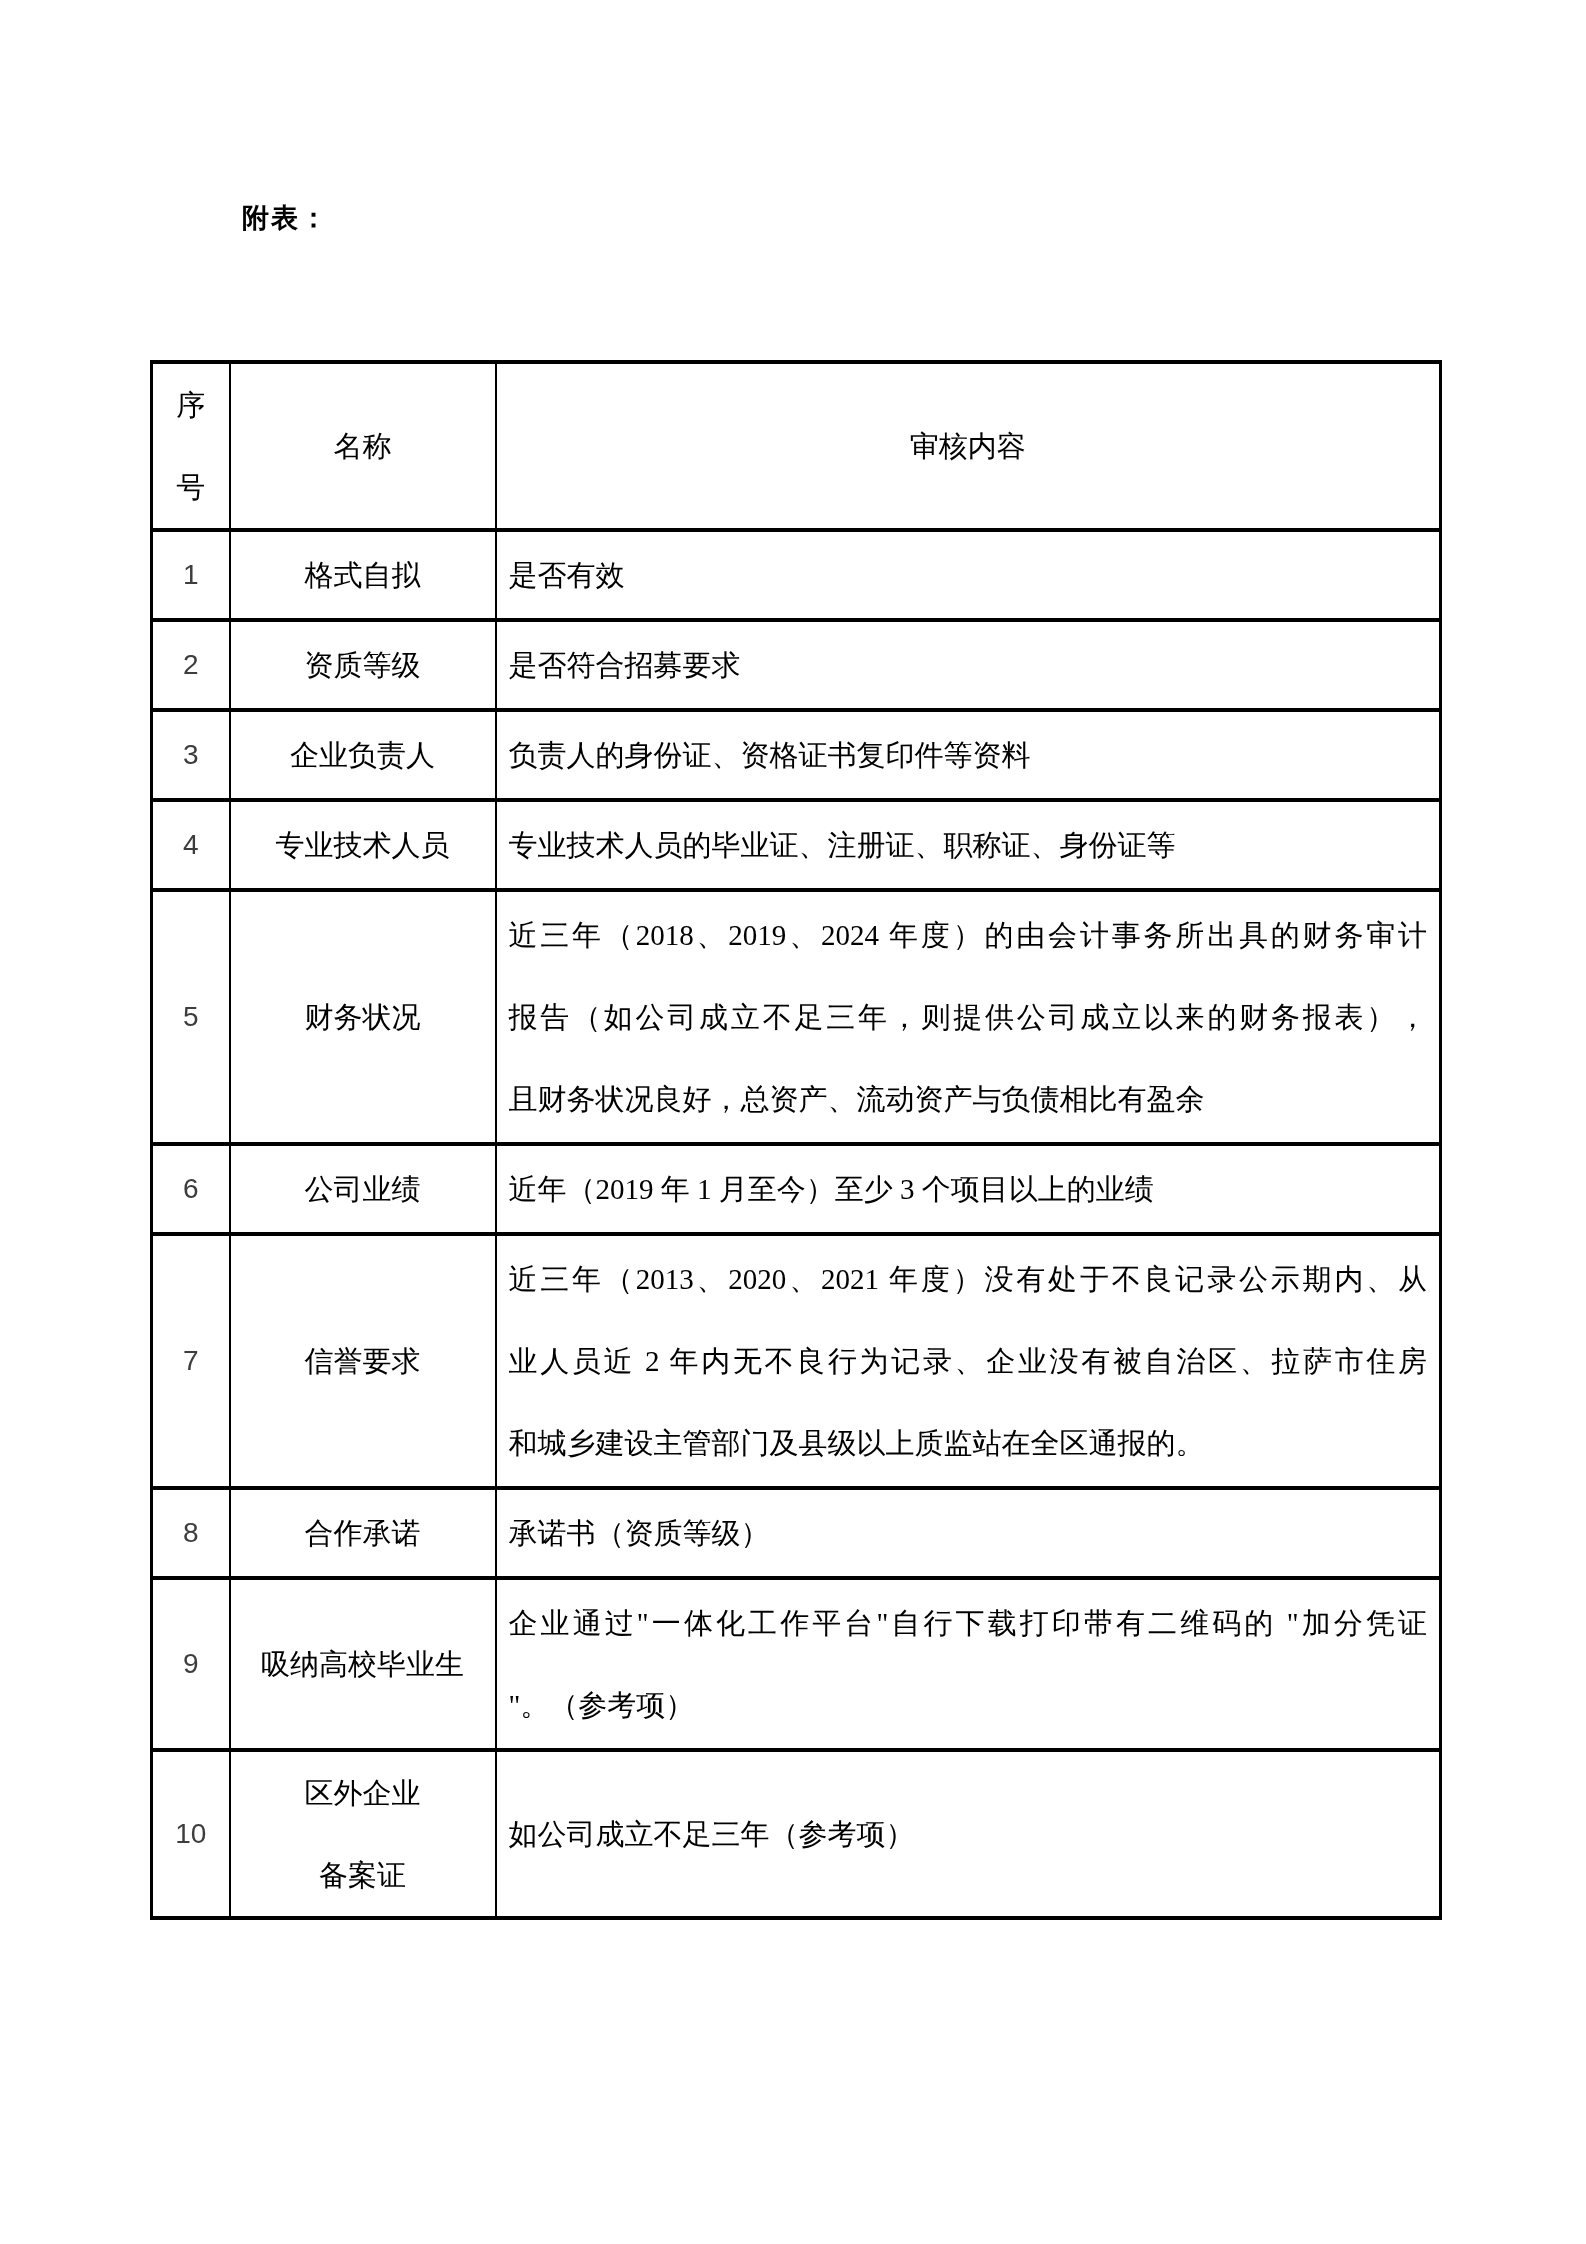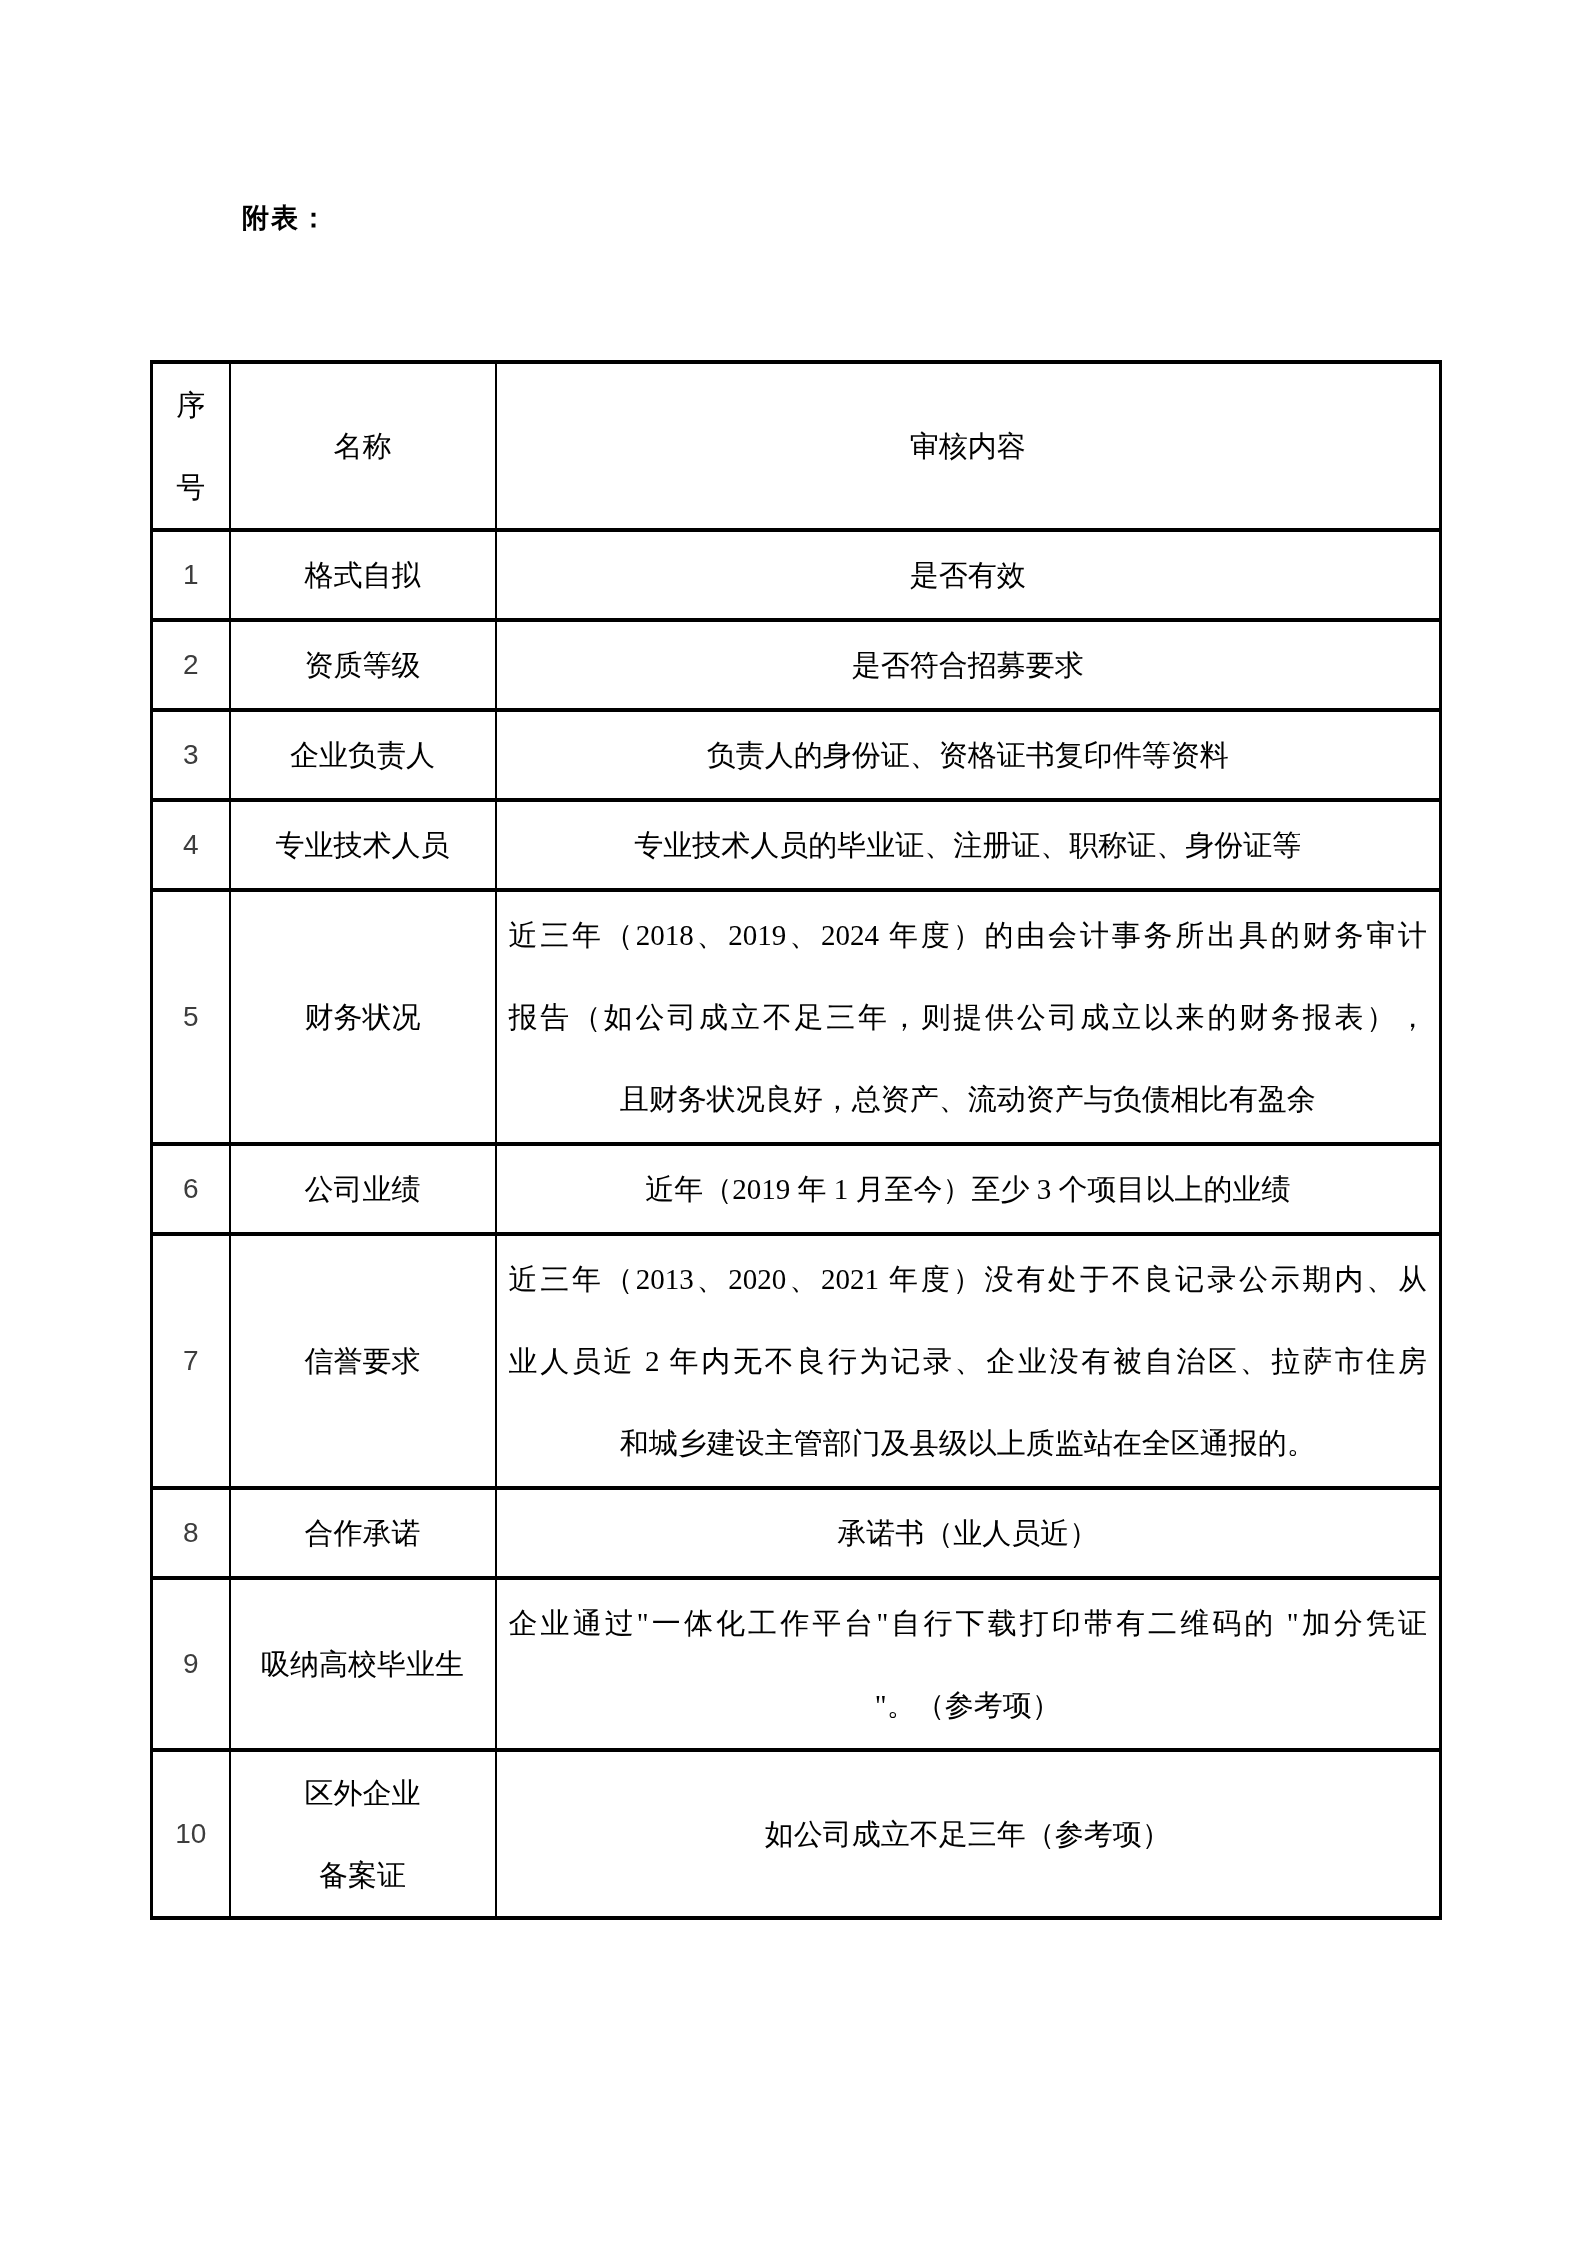--- a/index.html
+++ b/index.html
@@ -65,21 +65,21 @@
   .doc-table td.cell-content {
     padding: 2px 12px;
     white-space: normal;
   }
   .cell-content .line { line-height: 82px; }
   .cell-content .line.just {
     text-align: justify;
     text-align-last: justify;
     text-justify: inter-character;
   }
-  .cell-content .line.center { text-align: center; }
+  .cell-content .line.center { text-align: left; }
 </style>
 </head>
 <body>
 
 <div class="page">
   <div class="attach-label">附表：</div>
 
 
   <table class="doc-table">
     <colgroup>
@@ -146,21 +146,21 @@
           <td class="cell-content">
             <div class="line just">近三年（2013、2020、2021 年度）没有处于不良记录公示期内、从</div>
             <div class="line just">业人员近 2 年内无不良行为记录、企业没有被自治区、拉萨市住房</div>
             <div class="line center">和城乡建设主管部门及县级以上质监站在全区通报的。</div>
           </td>
         </tr>
         <tr>
           <td class="cell-index">8</td>
           <td class="cell-name">合作承诺</td>
           <td class="cell-content">
-            <div class="line center">承诺书（业人员近）</div>
+            <div class="line center">承诺书（资质等级）</div>
           </td>
         </tr>
         <tr>
           <td class="cell-index">9</td>
           <td class="cell-name">吸纳高校毕业生</td>
           <td class="cell-content">
             <div class="line just">企业通过"一体化工作平台"自行下载打印带有二维码的 "加分凭证</div>
             <div class="line center">"。（参考项）</div>
           </td>
         </tr>

